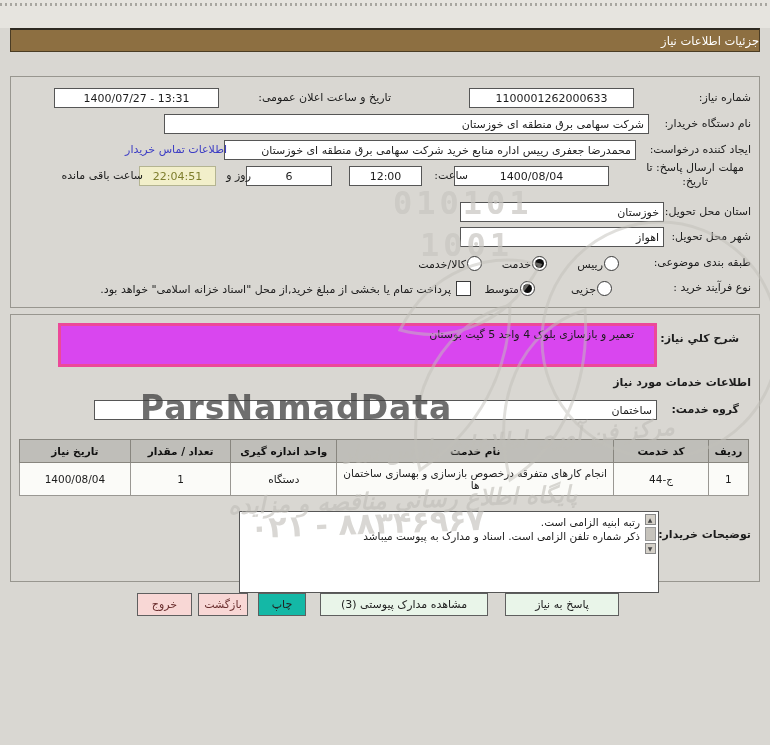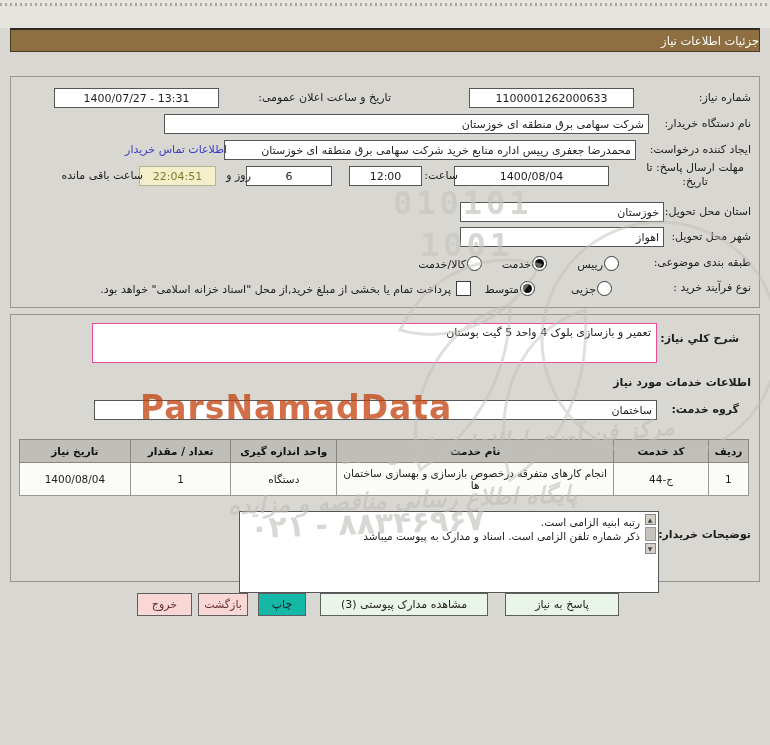--- a/index.html
+++ b/index.html
@@ -24,41 +24,41 @@
     display:flex;align-items:center;box-sizing:content-box;padding:0 4px;white-space:nowrap;overflow:hidden}
   .box.center{justify-content:center}
   .box.rt{justify-content:flex-start}
   .box.hl{background:#f2efca;border-color:#b4b491;color:#7d7d2c;justify-content:center}
   .link{position:absolute;color:#3c3cc4;white-space:nowrap;cursor:pointer;line-height:16px}
   .two-line{white-space:normal;width:112px;text-align:center;line-height:14px}
   .opt{position:absolute;display:flex;align-items:flex-end;gap:1px;height:16px}
   .radio{width:13px;height:13px;border:1px solid #3a3a3a;border-radius:50%;background:#fff;position:relative;flex:0 0 auto}
   .radio.on::after{content:"";position:absolute;inset:2px;background:#0c0c0c;border-radius:50%}
   .checkbox{position:absolute;width:13px;height:13px;border:1px solid #3a3a3a;background:#fff}
-  .bigbox{position:absolute;background:#ffffff;border:1px solid #ec4899;box-sizing:content-box;
-    padding:2px 5px;overflow:hidden}
+  .bigbox{position:absolute;background:#d946ef;border:3px solid #ec4899;box-sizing:content-box;
+    padding:2px 20px;overflow:hidden}
   .svc-table{position:absolute;top:124px;right:10px;width:730px;border-collapse:collapse;
     font-size:10.5px;background:#fbfbf8}
   .svc-table th{background:#bfbeb9;border:1px solid #88867f;font-weight:bold;padding:5px 2px;color:#101010}
   .svc-table td{border:1px solid #9a9893;padding:4px 3px;text-align:center}
   .notes-box{position:absolute;top:196px;right:100px;width:420px;height:82px;background:#fff;
     border:1px solid #565656;box-sizing:border-box;overflow:hidden}
   .notes-lines{padding:3px 18px 0 6px;text-align:right;font-size:10.5px;line-height:14px}
   .scrollbar{position:absolute;top:2px;right:2px;width:12px;height:46px;display:flex;flex-direction:column;align-items:center;gap:2px}
   .sb-btn{width:11px;height:11px;background:#d4d0c8;border:1px solid #888;font-size:6px;line-height:10px;text-align:center;color:#444;box-sizing:border-box}
   .sb-thumb{width:11px;height:14px;background:#c6c3bc;border:1px solid #999;box-sizing:border-box}
   .btn{position:absolute;top:593px;height:23px;border:1px solid #5f5f5f;display:flex;
     align-items:center;justify-content:center;font-size:11px;cursor:pointer;box-sizing:border-box}
   .btn.pink{background:#f8d7d5;color:#6b2f2f}
   .btn.green{background:#e9f5e9;color:#222}
   .btn.white{background:#14b8a6;color:#222}
   .watermark{position:absolute;inset:0;pointer-events:none;z-index:50}
   .wm{position:absolute;color:#bdbbb5;opacity:.55;white-space:nowrap}
   .wm-digits{font-family:"DejaVu Sans Mono",monospace;font-weight:bold;font-size:32px;direction:ltr;letter-spacing:4px;color:#c8c6c1;opacity:.7}
-  .wm-brand{font-weight:bold;font-size:33px;direction:ltr;letter-spacing:1px;color:#c2410c;opacity:.75}
+  .wm-brand{font-weight:bold;font-size:33px;direction:ltr;letter-spacing:1px;color:#404040;opacity:.75}
   .wm-fa{font-weight:bold;font-style:italic;font-size:23px;color:#c0beb8;opacity:.6}
   .wm-phone{font-weight:bold;font-size:30px;color:#c0beb8;opacity:.6;direction:rtl}
   .wm-logo{position:absolute;opacity:.5}
 </style>
 </head>
 <body>
 
 <div class="top-zone">
     <div class="top-dots"></div>
   </div>
@@ -85,21 +85,21 @@
   <span class="lbl" style="top:65px;right:8px">ایجاد کننده درخواست:</span>
   <div class="box rt" style="top:63px;right:123px;width:402px">
       <span>محمدرضا جعفری رییس اداره منابع خرید شرکت سهامی برق منطقه ای خوزستان</span>
     </div>
   <span class="link" style="top:65px;right:532px">اطلاعات تماس خریدار</span>
 
   <span class="lbl two-line" style="top:84px;right:8px"><span>مهلت ارسال پاسخ: تا</span><br><span>تاریخ:</span></span>
   <div class="box center" style="top:89px;right:150px;width:145px">
       <span dir="ltr">1400/08/04</span>
     </div>
-  <span class="lbl" style="top:91px;right:301px">ساعت:</span>
+  <span class="lbl" style="top:91px;right:291px">ساعت:</span>
   <div class="box center" style="top:89px;right:337px;width:63px">
       <span dir="ltr">12:00</span>
     </div>
   <div class="box center" style="top:89px;right:427px;width:76px">
       <span dir="ltr">6</span>
     </div>
   <span class="lbl" style="top:91px;right:508px">روز و</span>
   <div class="box hl" style="top:89px;right:543px;width:67px">
       <span dir="ltr">22:04:51</span>
     </div>

